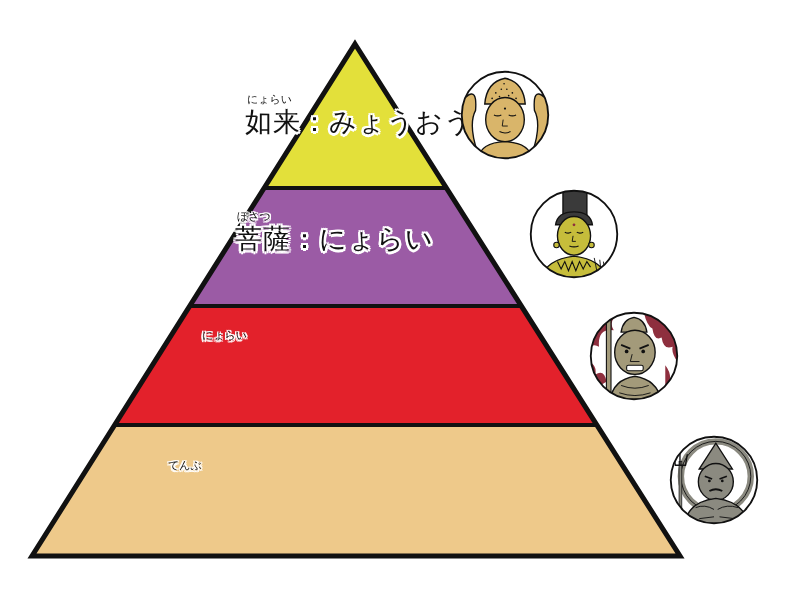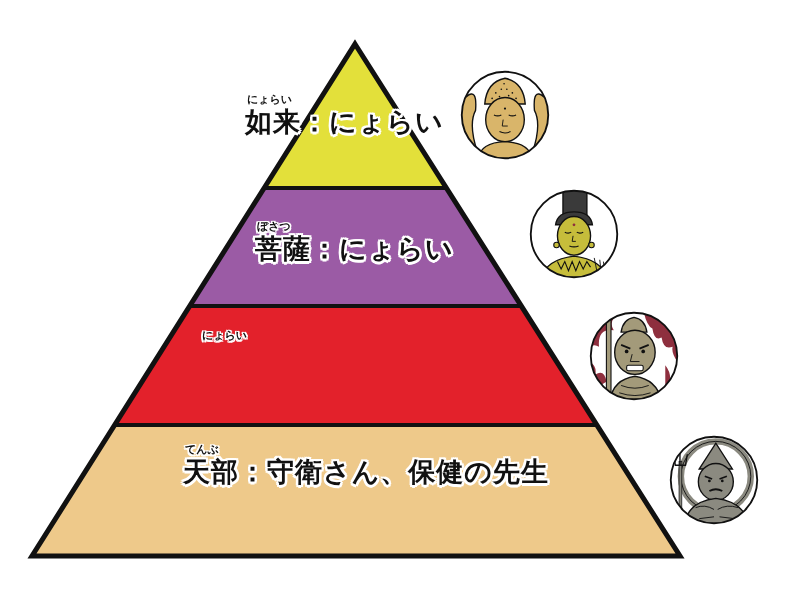--- a/index.html
+++ b/index.html
@@ -19,21 +19,21 @@
       left: 0;
       top: 0;
       width: 800px;
       height: 600px;
     }
     .tier-label {
       position: absolute;
       white-space: nowrap;
       color: #111111;
       font-family: "DejaVu Sans", sans-serif;
-      font-weight: bold;
+      font-weight: normal;
     }
     .tier-label .ruby {
       display: block;
       font-size: 11px;
       line-height: 12px;
       margin-left: 2px;
       color: #111;
       text-shadow:
         -1.5px -1.5px 0 #fff, 1.5px -1.5px 0 #fff,
         -1.5px 1.5px 0 #fff, 1.5px 1.5px 0 #fff,
@@ -77,35 +77,34 @@
 
   <line x1="264" y1="188" x2="446" y2="188" stroke="#111" stroke-width="4"></line>
   <line x1="190" y1="306" x2="520" y2="306" stroke="#111" stroke-width="4"></line>
   <line x1="114" y1="425" x2="596" y2="425" stroke="#111" stroke-width="4"></line>
 
   <polygon points="355,44 680,556 32,556" fill="none" stroke="#111" stroke-width="5" stroke-linejoin="miter"></polygon>
 </svg>
 
 <div class="tier-label" style="left:245px; top:94px;">
   <span class="ruby">にょらい</span>
-  <span class="main">如来：にょらい</span>
-</div>
-
-<div class="tier-label" style="left:235px; top:221px;margin-left:20px;">
+  <span class="main">如来：みょうおう</span>
+</div>
+
+<div class="tier-label" style="left:235px; top:211px;">
   <span class="ruby">ぼさつ</span>
   <span class="main">菩薩：にょらい</span>
 </div>
 
 <div class="tier-label" style="left:200px; top:330px;">
   <span class="ruby">にょらい</span>
 </div>
 
-<div class="tier-label" style="left:166px; top:444px;margin-left:17px;">
+<div class="tier-label" style="left:166px; top:460px;">
   <span class="ruby">てんぶ</span>
-  <span class="main">天部：守衛さん、保健の先生</span>
 </div>
 
 <div class="icon-circle" style="left:459px; top:69px;">
   <svg viewBox="0 0 100 100" xmlns="http://www.w3.org/2000/svg">
     <defs>
         <clipPath id="c1">
           <circle cx="50" cy="50" r="47"></circle>
         </clipPath>
       </defs>
     <g clip-path="url(#c1)">

